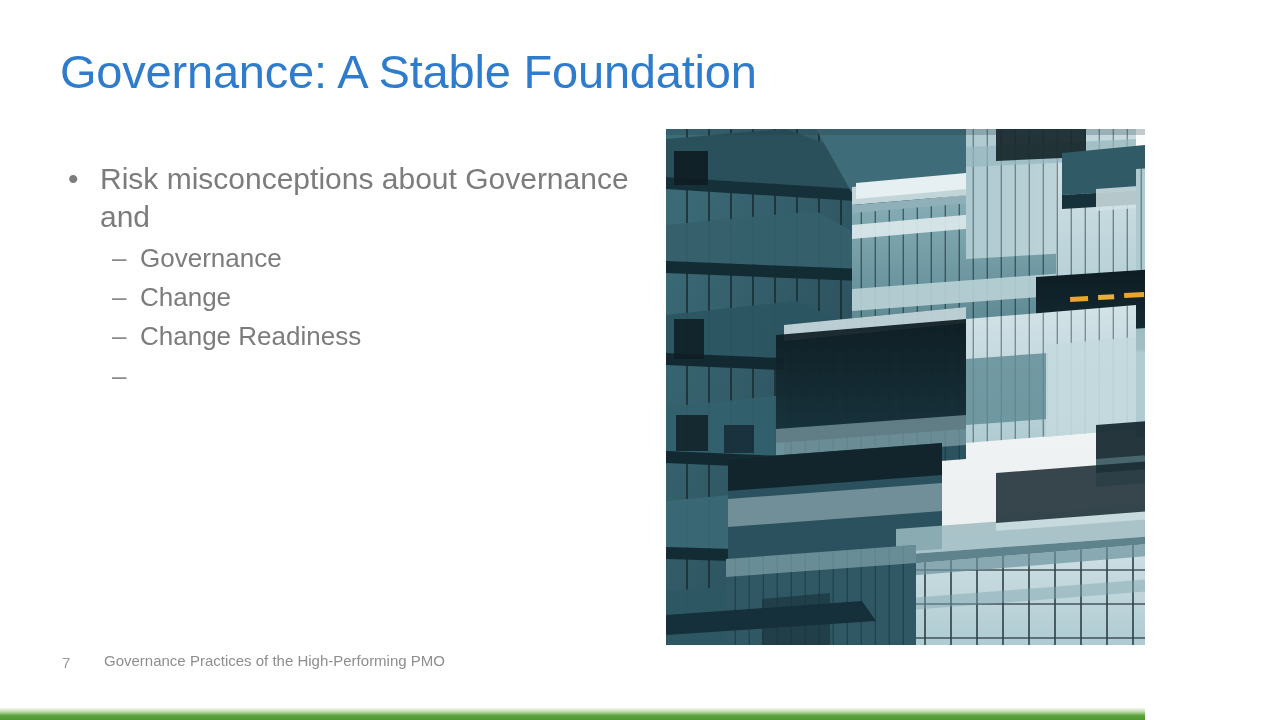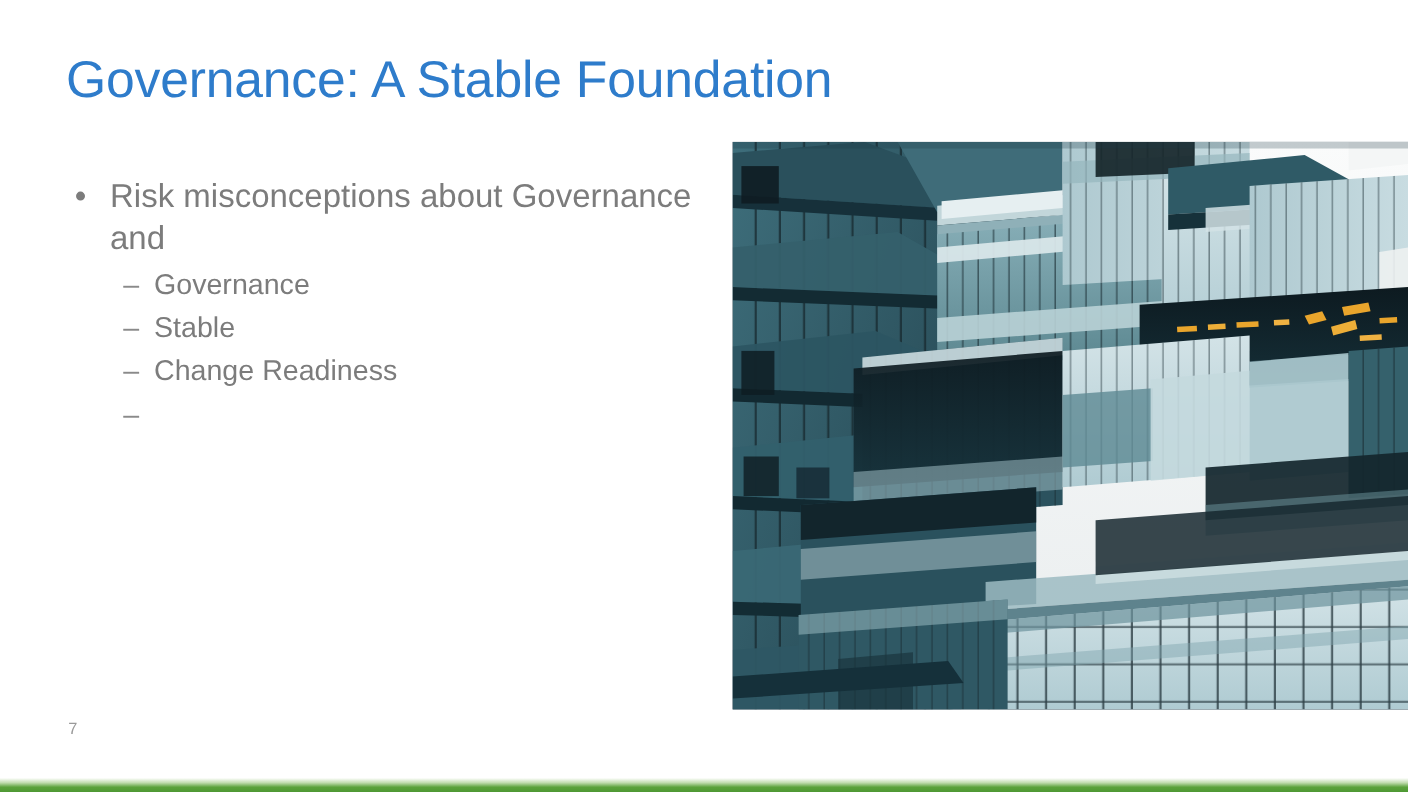--- a/index.html
+++ b/index.html
@@ -6,21 +6,21 @@
   html, body {
     margin: 0;
     padding: 0;
     background: #ffffff;
   }
   body {
     font-family: "Liberation Sans", sans-serif;
   }
   .slide {
     position: relative;
-    width: 1280px;
+    width: 1145px;
     height: 720px;
     background: #ffffff;
     overflow: hidden;
   }
 
   
   .slide-title {
     position: absolute;
     left: 60px;
     top: 45px;
@@ -136,21 +136,21 @@
 
     <div class="sub-list">
 
       <div class="bullet-l2">
         <span class="marker">–</span>
         <span>Governance</span>
       </div>
 
       <div class="bullet-l2">
         <span class="marker">–</span>
-        <span>Stable</span>
+        <span>Change</span>
       </div>
 
       <div class="bullet-l2">
         <span class="marker">–</span>
         <span>Change Readiness</span>
       </div>
 
       <div class="bullet-l2">
         <span class="marker">–</span>
       </div>
@@ -312,16 +312,17 @@
       <polygon points="96,470 164,464 164,516 96,516" fill="#1A343D" opacity="0.7"></polygon>
 
       <polygon points="0,486 196,472 210,492 0,506" fill="#15303A"></polygon>
 
       <rect x="0" y="0" width="614" height="516" fill="none"></rect>
       <rect x="0" y="0" width="614" height="6" fill="#1B3742" opacity="0.25"></rect>
     </svg>
   </div>
 
   <div class="page-number">7</div>
+  <div class="footer-text">Governance Practices of the High-Performing PMO</div>
 
   <div class="accent-bar"></div>
 
 </div>
 
 </body></html>

